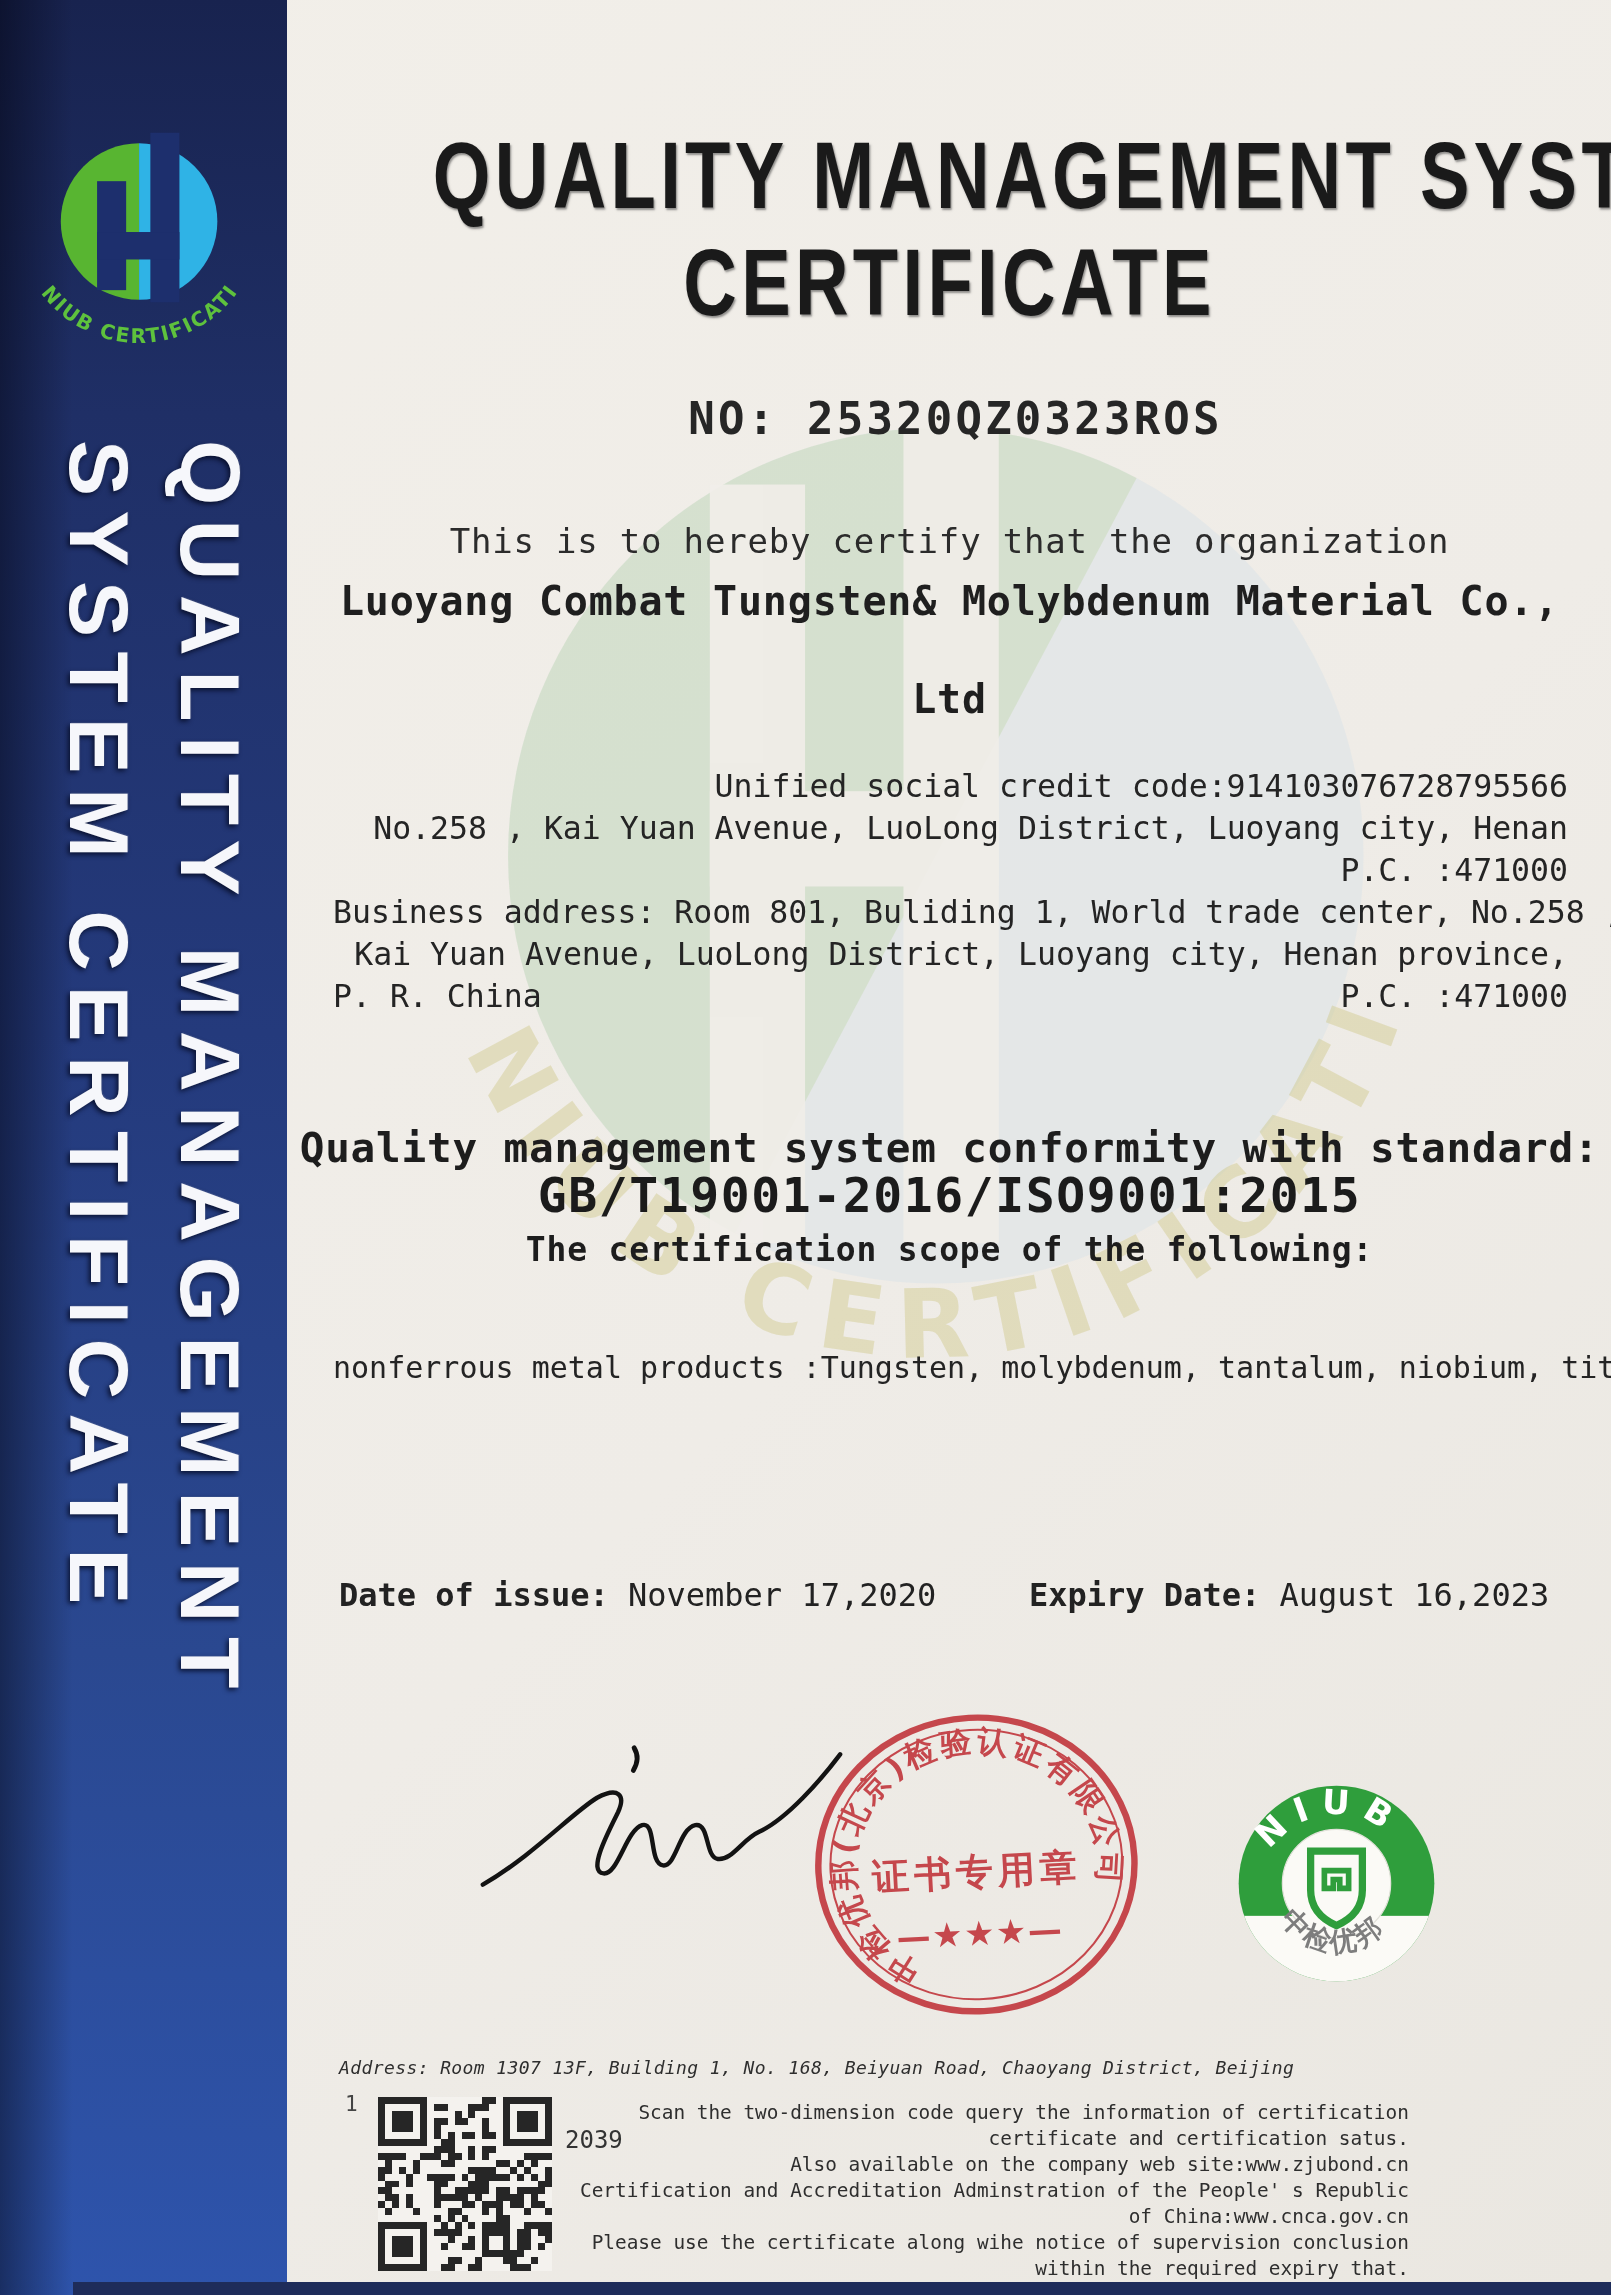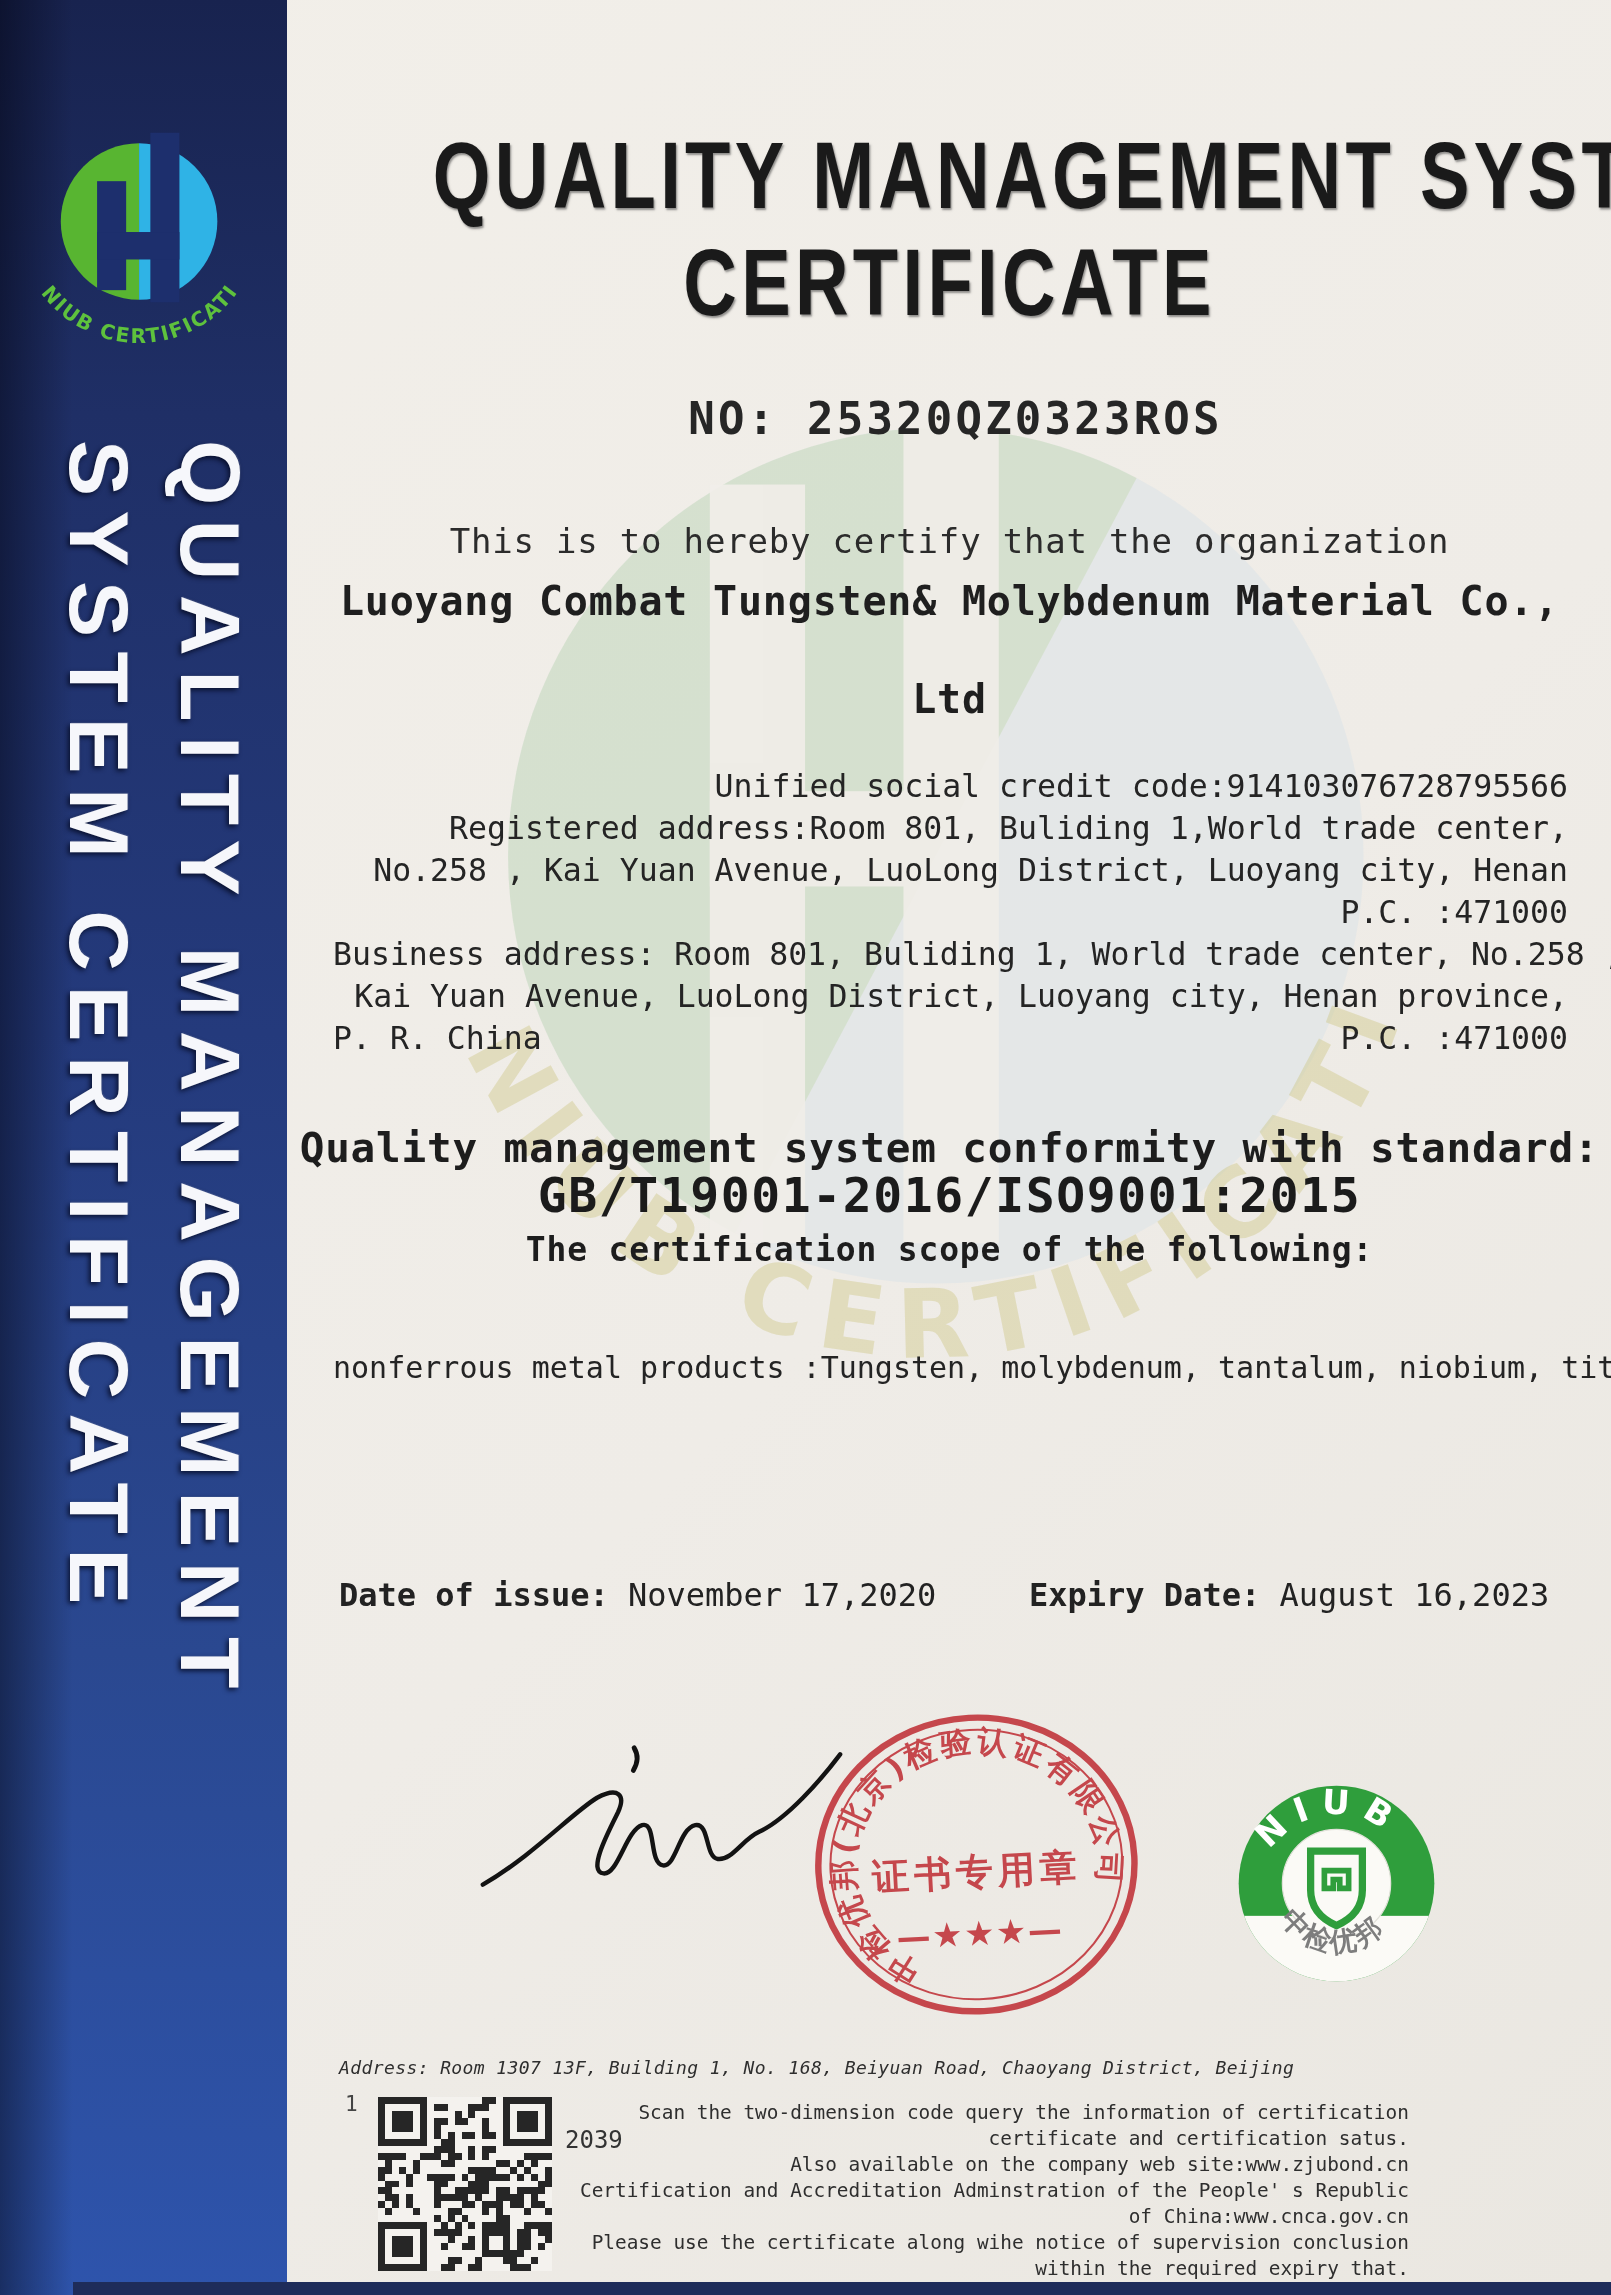--- a/index.html
+++ b/index.html
@@ -115,21 +115,20 @@
 
   <div class="abs ctr mono nowrap" id="cert-no">NO: 25320QZ0323ROS</div>
 
   <div class="abs ctr mono nowrap" id="intro">This is to hereby certify that the organization</div>
 
   <div class="abs ctr mono nowrap company" style="top:578px;">Luoyang Combat Tungsten&amp; Molybdenum Material Co.,</div>
   <div class="abs ctr mono nowrap company" style="top:676px;">Ltd</div>
 
   <div class="abs mono" id="details">
     <div class="nowrap">Unified social credit code:914103076728795566</div>
-    <div class="nowrap">Registered address:Room 801, Buliding 1,World trade center,</div>
     <div class="nowrap">No.258 , Kai Yuan Avenue, LuoLong District, Luoyang city, Henan</div>
     <div class="nowrap">P.C. :471000</div>
     <div class="nowrap">Business address: Room 801, Buliding 1, World trade center, No.258 ,</div>
     <div class="nowrap">Kai Yuan Avenue, LuoLong District, Luoyang city, Henan province,</div>
     <div class="row8">
       <span>P. R. China</span>
       <span>P.C. :471000</span>
     </div>
   </div>
 

